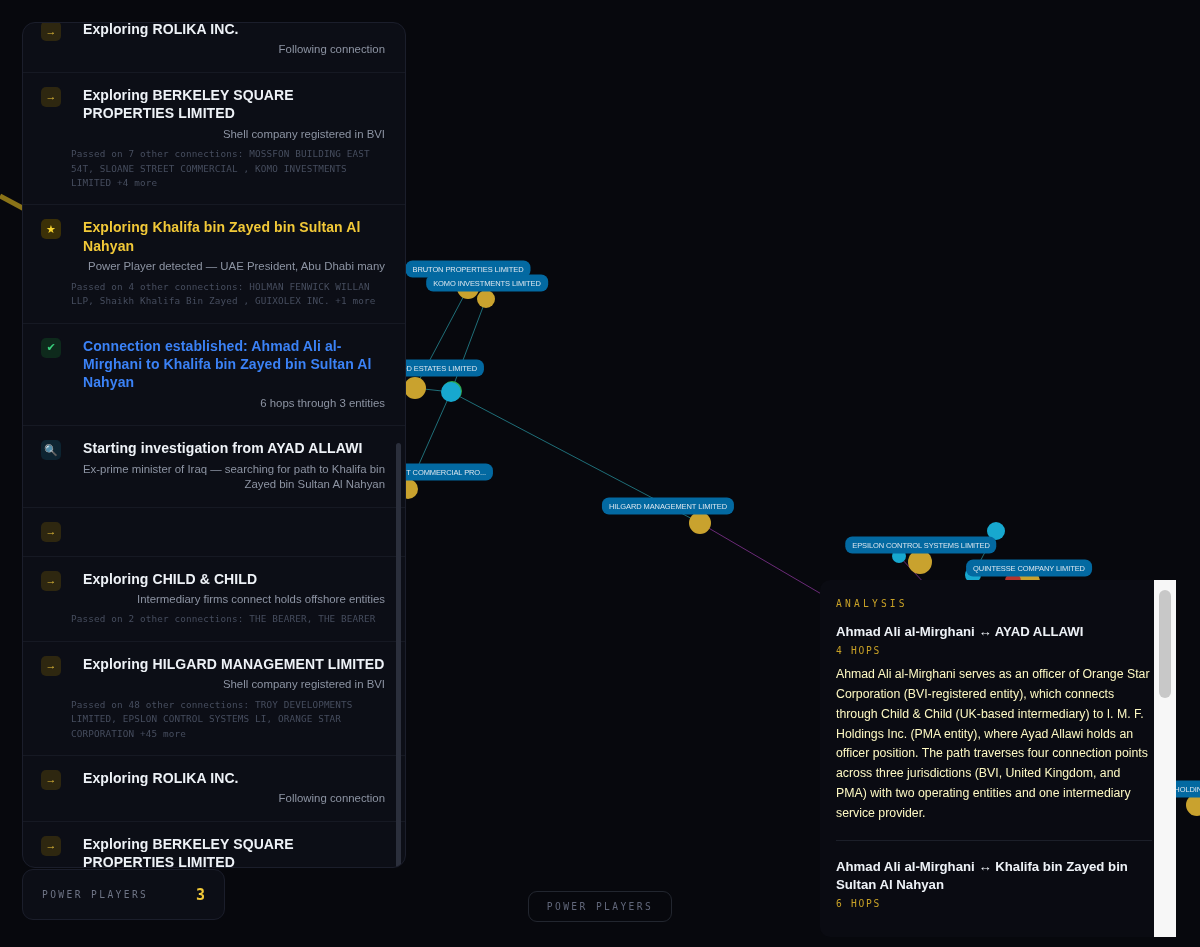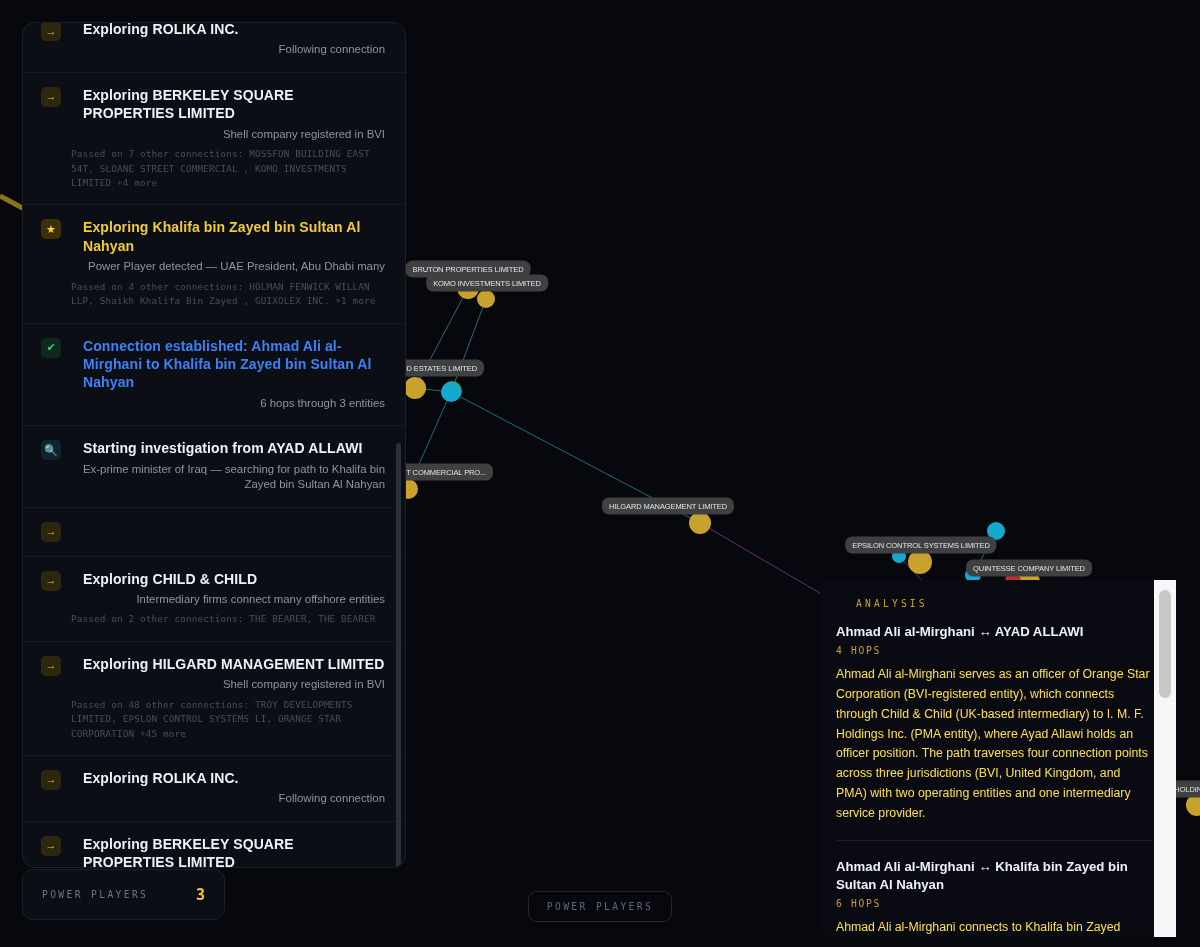--- a/index.html
+++ b/index.html
@@ -9,21 +9,21 @@
     font-family: "Liberation Sans", sans-serif;
     overflow: hidden;
   }
   #root { position: relative; width: 1200px; height: 947px; background: #07080d; overflow: hidden; }
 
   
   #graph { position: absolute; inset: 0; }
   #graph svg { position: absolute; inset: 0; }
   .node-label {
     position: absolute;
-    background: #404040;
+    background: #0369a1;
     color: #dbe6ef;
     font-size: 7.5px;
     font-family: "Liberation Sans", sans-serif;
     letter-spacing: -0.1px;
     padding: 4px 7px;
     border-radius: 7px;
     white-space: nowrap;
     transform: translate(-50%, -50%);
     pointer-events: none;
   }
@@ -144,40 +144,39 @@
     border-radius: 10px 0 0 10px;
     overflow: hidden;
   }
   #analysis-inner { padding: 18px 24px 0 16px; }
   .an-kicker {
     font-family: "DejaVu Sans Mono", monospace;
     font-size: 9.6px;
     letter-spacing: 3.2px;
     color: #c9a227;
     margin-bottom: 14px;
-    margin-left: 20px;
   }
   .an-entry { padding-bottom: 16px; }
   .an-entry + .an-entry { border-top: 1px solid #1c1f29; padding-top: 17px; }
   .an-title {
     font-size: 13.2px;
     font-weight: bold;
     color: #eef2f7;
     line-height: 1.35;
   }
   .an-hops {
     font-family: "DejaVu Sans Mono", monospace;
     font-size: 9.6px;
     letter-spacing: 1.7px;
     color: #c9a227;
     margin-top: 4px;
   }
   .an-text {
     font-size: 12.3px;
-    color: #fde047;
+    color: #fef9c3;
     line-height: 1.62;
     margin-top: 9px;
   }
   #analysis-scrollbar-track {
     position: absolute;
     right: 0; top: 0;
     width: 22px; height: 100%;
     background: #f7f7f7;
   }
   #analysis-scrollbar-thumb {
@@ -274,21 +273,21 @@
               <div class="log-sub">Ex-prime minister of Iraq — searching for path to Khalifa bin Zayed bin Sultan Al Nahyan</div>
             </div>
           </div>
           <div class="log-item">
             <div class="log-badge badge-explore">→</div>
           </div>
           <div class="log-item">
             <div class="log-badge badge-explore">→</div>
             <div class="log-body">
               <div class="log-title">Exploring CHILD &amp; CHILD</div>
-              <div class="log-sub">Intermediary firms connect many offshore entities</div>
+              <div class="log-sub">Intermediary firms connect holds offshore entities</div>
               <div class="log-meta">Passed on 2 other connections: THE BEARER, THE BEARER</div>
             </div>
           </div>
           <div class="log-item">
             <div class="log-badge badge-explore">→</div>
             <div class="log-body">
               <div class="log-title">Exploring HILGARD MANAGEMENT LIMITED</div>
               <div class="log-sub">Shell company registered in BVI</div>
               <div class="log-meta">Passed on 48 other connections: TROY DEVELOPMENTS LIMITED, EPSLON CONTROL SYSTEMS LI, ORANGE STAR CORPORATION +45 more</div>
             </div>
@@ -326,21 +325,20 @@
       <div class="an-kicker">ANALYSIS</div>
       <div id="analysis-entries">
           <div class="an-entry">
             <div class="an-title">Ahmad Ali al-Mirghani ↔ AYAD ALLAWI</div>
             <div class="an-hops">4 HOPS</div>
             <div class="an-text">Ahmad Ali al-Mirghani serves as an officer of Orange Star Corporation (BVI-registered entity), which connects through Child &amp; Child (UK-based intermediary) to I. M. F. Holdings Inc. (PMA entity), where Ayad Allawi holds an officer position. The path traverses four connection points across three jurisdictions (BVI, United Kingdom, and PMA) with two operating entities and one intermediary service provider.</div>
           </div>
           <div class="an-entry">
             <div class="an-title">Ahmad Ali al-Mirghani ↔ Khalifa bin Zayed bin Sultan Al Nahyan</div>
             <div class="an-hops">6 HOPS</div>
-            <div class="an-text">Ahmad Ali al-Mirghani connects to Khalifa bin Zayed</div>
           </div>
         </div>
     </div>
     <div id="analysis-scrollbar-track">
       <div id="analysis-scrollbar-thumb"></div>
     </div>
   </div>
 
 </div>
 

